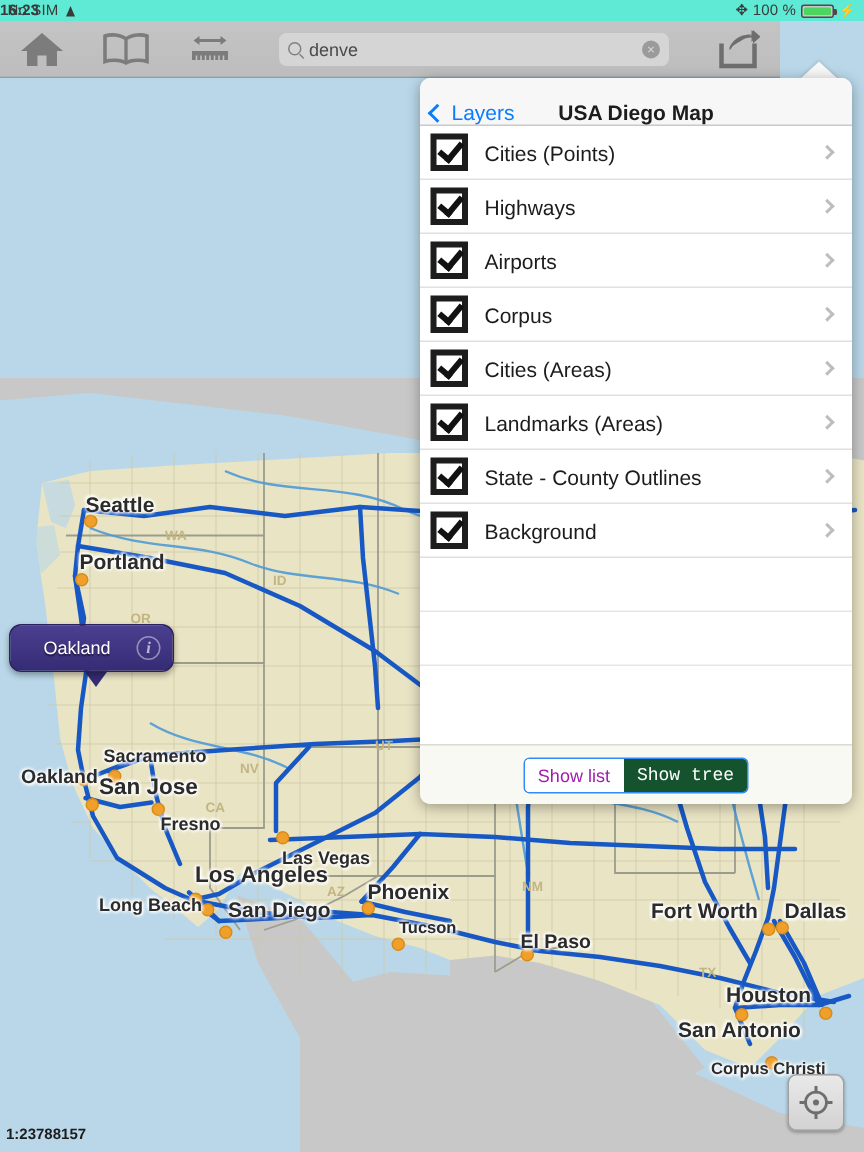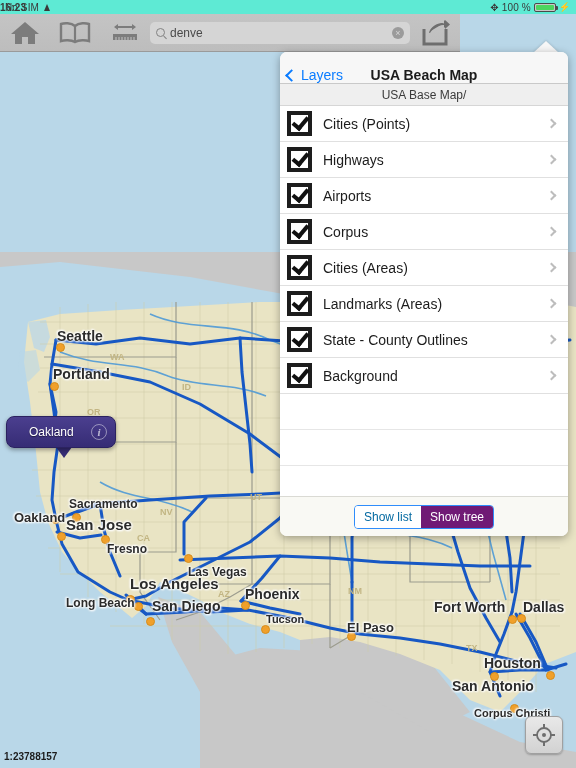--- a/index.html
+++ b/index.html
@@ -29,21 +29,21 @@
     width: 22px; height: 9px; border: 1px solid #4a4a4a; border-radius: 2px;
     position: relative; background: #c8c8c8;
   }
   .battery::after { content:""; position:absolute; right:-3px; top:2px; width:2px; height:4px;
     background:#4a4a4a; border-radius:0 1px 1px 0; }
   .battery-fill { position:absolute; left:1px; top:1px; bottom:1px; right:1px; background:#4cd55f; border-radius:1px; }
   .bolt { font-size: 9px; color:#3a3a3a; margin-left:1px; }
 
   
   #toolbar {
-    position: absolute; top: 14px; left: 0; width: 460px; height: 38px;
+    position: absolute; top: 14px; left: 0; width: 520px; height: 38px;
     background: linear-gradient(#c4c4c4, #bdbdbd);
     border-bottom: 1px solid #9a9a9a;
     display: flex; align-items: center; justify-content: space-between;
   }
   .tb-btn { width: 56px; height: 38px; display:flex; align-items:center; justify-content:center; }
   #searchwrap { flex: 1; display: flex; align-items: center; justify-content: center; }
   #searchfield {
     width: 260px; height: 22px; background: #d5d5d5; border-radius: 5px;
     display: flex; align-items: center; padding: 0 6px; position: relative;
   }
@@ -149,22 +149,22 @@
     border-top:2px solid #bdbdbd; border-right:2px solid #bdbdbd; transform:rotate(45deg);
   }
   .blank-row { height:36px; border-bottom:1px solid #e6e6e6; background:#fff; }
   #pop-toolbar {
     height:40px; flex:none; background:#f9f9f4; border-top:1px solid #dadad4;
     display:flex; align-items:center; justify-content:center;
   }
   .seg {
     display:flex; border:1px solid #2f8dfb; border-radius:4px; overflow:hidden;
   }
-  .seg-btn { font-size:12px; padding:4px 9px; color:#0369a1; background:#fff; }
-  .seg-btn.sel { background:#701a75; color:#fff; }
+  .seg-btn { font-size:12px; padding:4px 9px; color:#a21caf; background:#fff; }
+  .seg-btn.sel { background:#14532d; color:#fff;font-family:Liberation Mono, monospace; }
 </style>
 </head>
 <body>
 
 <div id="screen">
 
   <div id="statusbar">
     <div id="sb-left">
       <span>No SIM</span>
       <span class="wifi-ico"></span>
@@ -408,24 +408,23 @@
   </div>
 
   <div id="pop-arrow"></div>
   <div id="popover">
 
     <div id="pop-nav">
       <div id="back-btn">
         <span class="chev-left"></span>
         <span id="back-label">Layers</span>
       </div>
-      <div id="pop-title">USA Beach Map</div>
-    </div>
-
-    <div id="pop-section">USA Base Map/</div>
+      <div id="pop-title">USA Diego Map</div>
+    </div>
+
 
     <div id="pop-list">
 
       <div class="layer-row">
         <span class="cbox">
             <span class="cmark"></span>
           </span>
         <span class="layer-name">Cities (Points)</span>
         <span class="chev-right"></span>
       </div>

